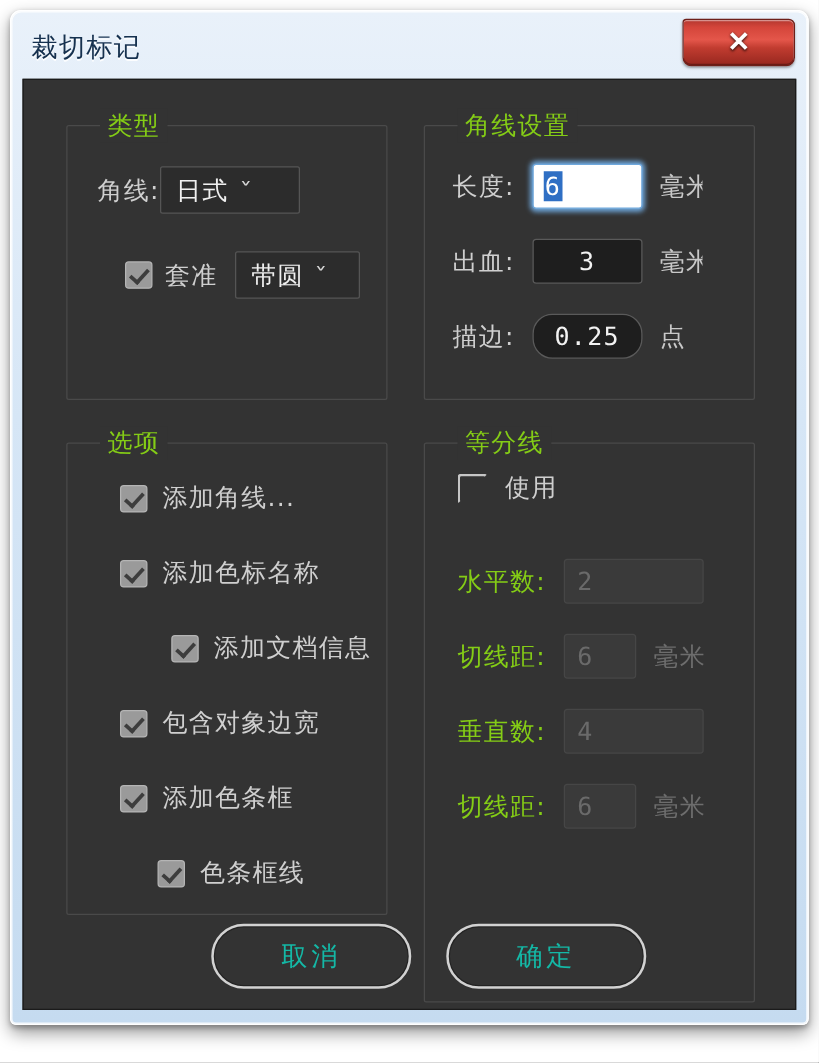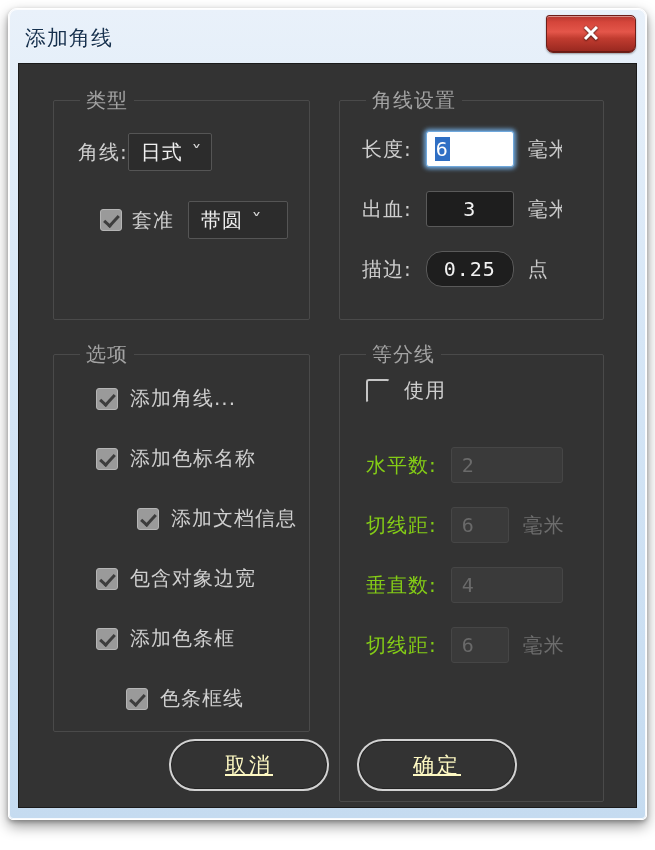--- a/index.html
+++ b/index.html
@@ -106,21 +106,21 @@
     border-radius: 2px;
     box-sizing: border-box;
   }
   .group-label {
     position: absolute;
     top: -14px;
     left: 26px;
     background: #333333;
     padding: 0 6px;
     font-size: 20px;
-    color: #a3a3a3;
+    color: #84cc16;
     white-space: nowrap;
     letter-spacing: 1px;
   }
 
   
   #group-type       { left: 34px;  top: 36px;  width: 257px; height: 220px; }
   #group-markset    { left: 320px; top: 36px;  width: 265px; height: 220px; }
   #group-options    { left: 34px;  top: 290px; width: 257px; height: 378px; }
   #group-division   { left: 320px; top: 290px; width: 265px; height: 448px; }
 
@@ -244,52 +244,51 @@
   .btn {
     position: absolute;
     height: 52px;
     border-radius: 26px;
     background: #333333;
     border: 2px solid #d2d2d2;
     box-sizing: border-box;
     display: flex;
     align-items: center;
     justify-content: center;
-    color: #fef9c3;
+    color: #14b8a6;
     font-size: 21px;
     letter-spacing: 3px;
     cursor: pointer;
     box-shadow: inset 0 0 0 1px rgba(0,0,0,0.3);
-    text-decoration: underline;
   }
   #btn-cancel { left: 150px; top: 675px; width: 160px; }
   #btn-ok     { left: 338px; top: 675px; width: 160px; }
 </style>
 </head>
 <body>
 
 <div id="screen">
   <div class="window">
     <div class="window-inner-glow"></div>
 
     <div class="titlebar">
-      <div class="title-text">添加角线</div>
+      <div class="title-text">裁切标记</div>
       <div class="close-btn">
         <div class="close-x">✕</div>
       </div>
     </div>
 
     <div class="content">
 
       <div class="group" id="group-type">
         <div class="group-label">类型</div>
 
         <div class="row" style="left:24px; top:32px; gap:0;">
           <span class="field-label">角线:</span>
-          <div class="select" style="width:84px;">
+          <div class="select" style="width:112px;">
             <span>日式</span>
             <span class="chev">˅</span>
           </div>
         </div>
 
         <div class="row" style="left:46px; top:100px; gap:10px;">
           <span class="cb"></span>
           <span class="field-label">套准</span>
           <div class="select" style="width:100px; margin-left:4px;">
             <span>带圆</span>

